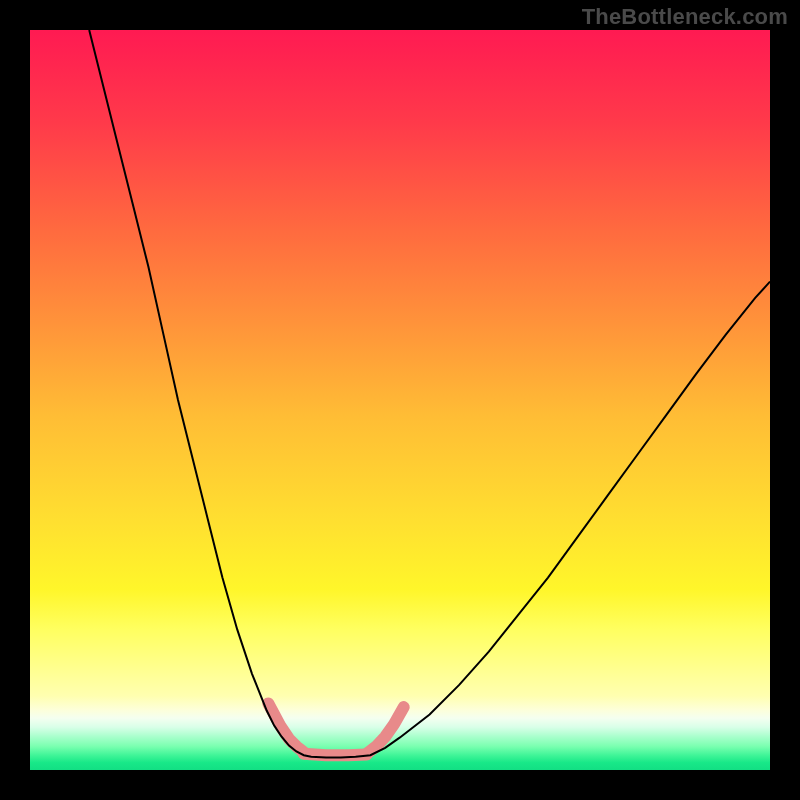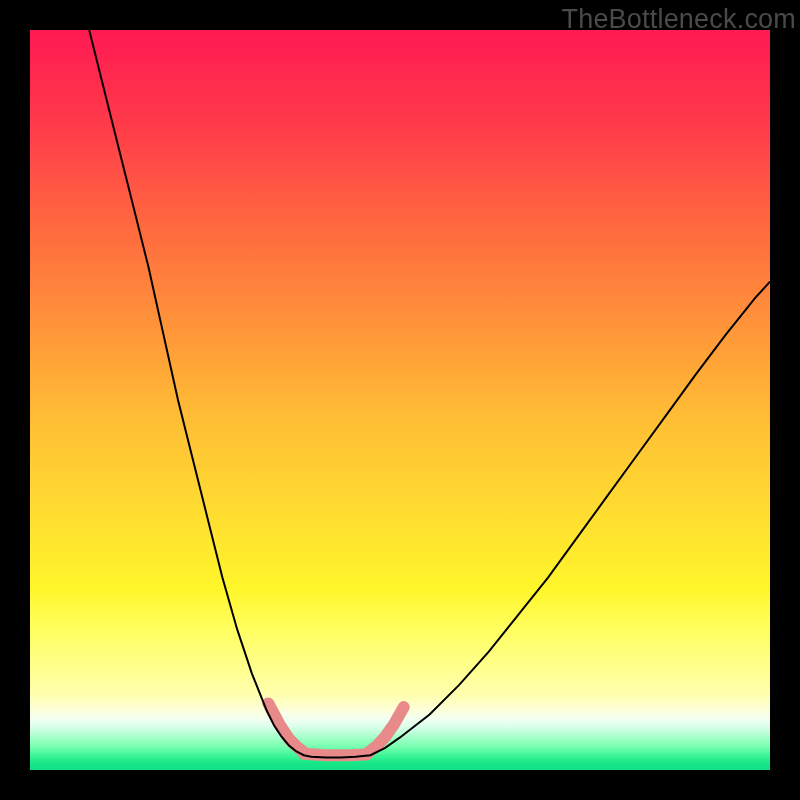--- a/index.html
+++ b/index.html
@@ -7,24 +7,24 @@
     width: 800px;
     height: 800px;
     background: #000;
     position: relative;
     overflow: hidden;
     font-family: Arial, Helvetica, sans-serif;
   }
   .watermark {
     position: absolute;
     top: 4px;
-    right: 4px;
+    right: 12px;
     color: #4a4a4a;
-    font-size: 27px;
-    font-weight: 400;
+    font-size: 22px;
+    font-weight: 700;
     z-index: 5;
     letter-spacing: 0.2px;
   }
   .plot-area {
     position: absolute;
     left: 30px;
     top: 30px;
     width: 740px;
     height: 740px;
     overflow: hidden;

